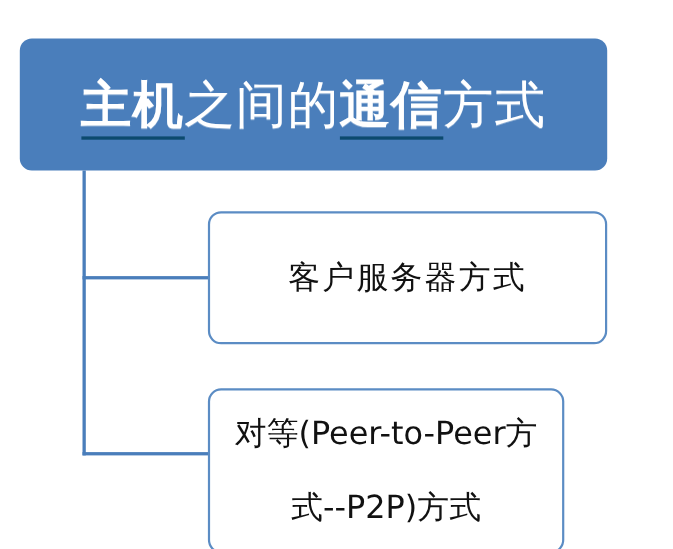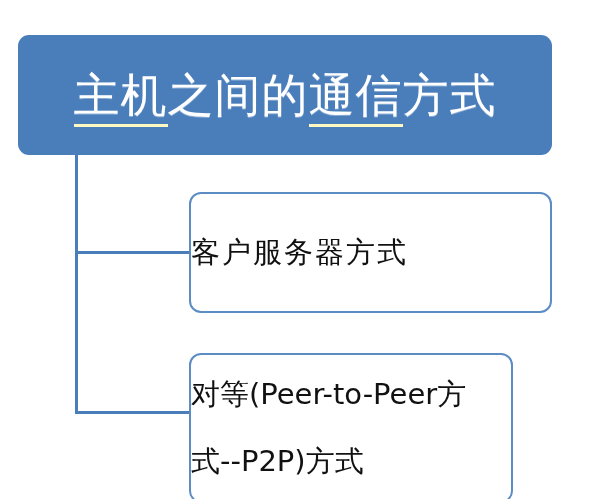--- a/index.html
+++ b/index.html
@@ -37,34 +37,35 @@
   .title-text {
     color: #ffffff;
     font-size: 46px;
     line-height: 1.05;
     letter-spacing: 1px;
     white-space: nowrap;
     font-family: "DejaVu Serif", "Liberation Serif", serif;
     text-shadow: 0 1px 0 rgba(255,255,255,0.35);
   }
   .title-text .u {
-    border-bottom: 3px solid #fef9c3;
+    border-bottom: 3px solid #0c4a6e;
     padding-bottom: 2px;
+    font-weight: bold;
   }
 
   
   .child-node {
     position: absolute;
     background: #ffffff;
     border: 2px solid #5b8cc4;
     border-radius: 12px;
     box-sizing: border-box;
     display: flex;
     flex-direction: column;
-    align-items: flex-start;
+    align-items: center;
     justify-content: center;
     color: #111111;
   }
   #node-cs {
     left: 189px;
     top: 192px;
     width: 363px;
     height: 121px;
   }
   #node-p2p {

